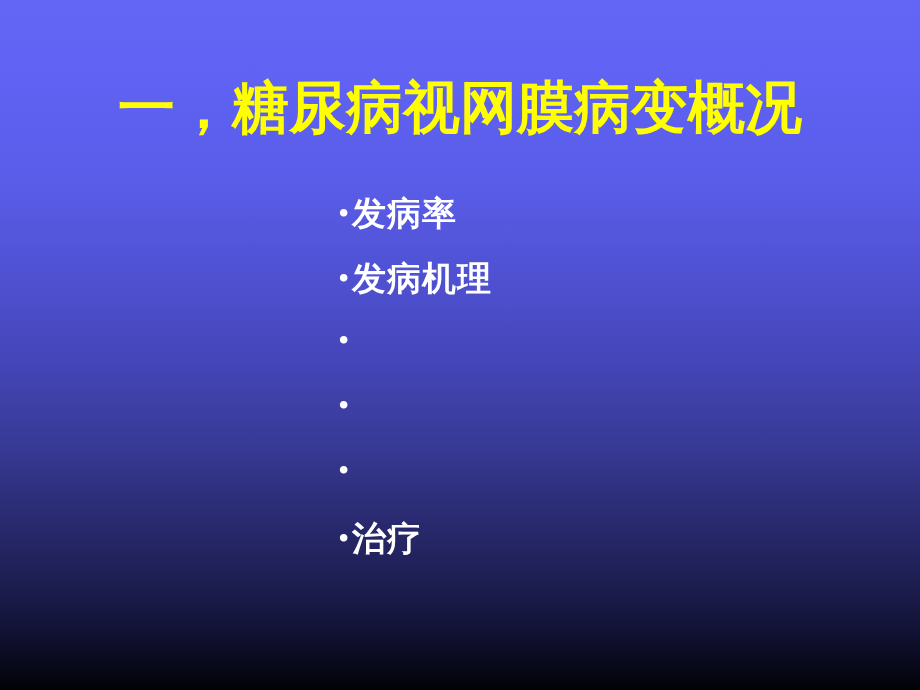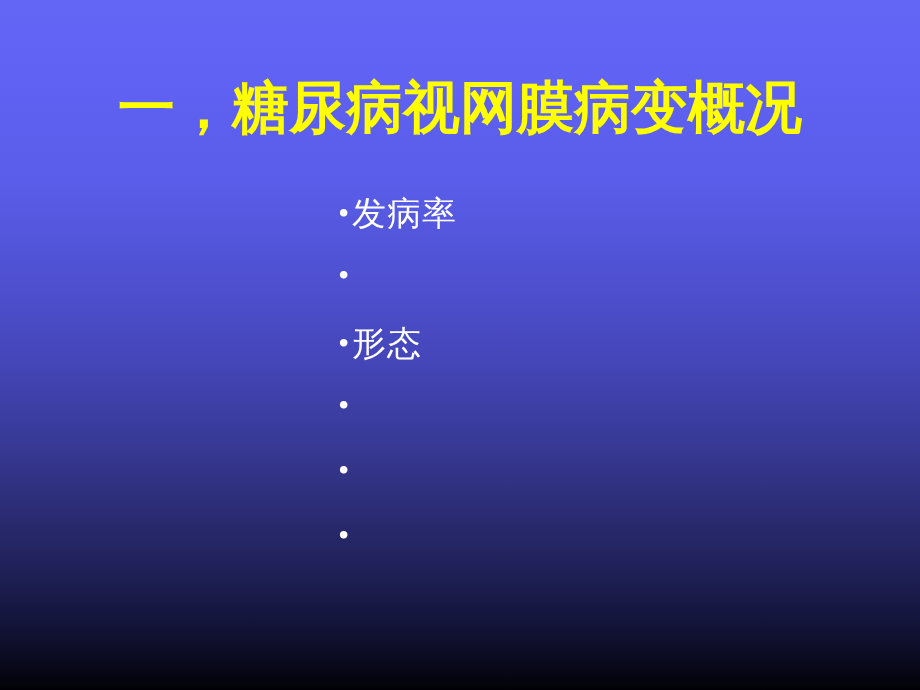--- a/index.html
+++ b/index.html
@@ -76,54 +76,56 @@
     font-size: 26px;
     line-height: 40px;
     text-align: left;
     position: relative;
     top: -2px;
   }
   .bullet-label {
     flex: 0 0 auto;
     color: #ffffff;
     letter-spacing: 1px;
+    font-weight: bold;
   }
 </style>
 </head>
 <body>
 
 <div id="slide">
 
   <div class="title-block">
     <span class="title-text">一，糖尿病视网膜病变概况</span>
   </div>
 
   <div class="bullet-list">
 
     <div class="bullet-item">
       <span class="bullet-marker">•</span>
       <span class="bullet-label">发病率</span>
     </div>
 
     <div class="bullet-item">
       <span class="bullet-marker">•</span>
-    </div>
-
-    <div class="bullet-item">
-      <span class="bullet-marker">•</span>
-      <span class="bullet-label">形态</span>
+      <span class="bullet-label">发病机理</span>
     </div>
 
     <div class="bullet-item">
       <span class="bullet-marker">•</span>
     </div>
 
     <div class="bullet-item">
       <span class="bullet-marker">•</span>
     </div>
 
     <div class="bullet-item">
       <span class="bullet-marker">•</span>
     </div>
 
+    <div class="bullet-item">
+      <span class="bullet-marker">•</span>
+      <span class="bullet-label">治疗</span>
+    </div>
+
   </div>
 
 </div>
 
 </body></html>

